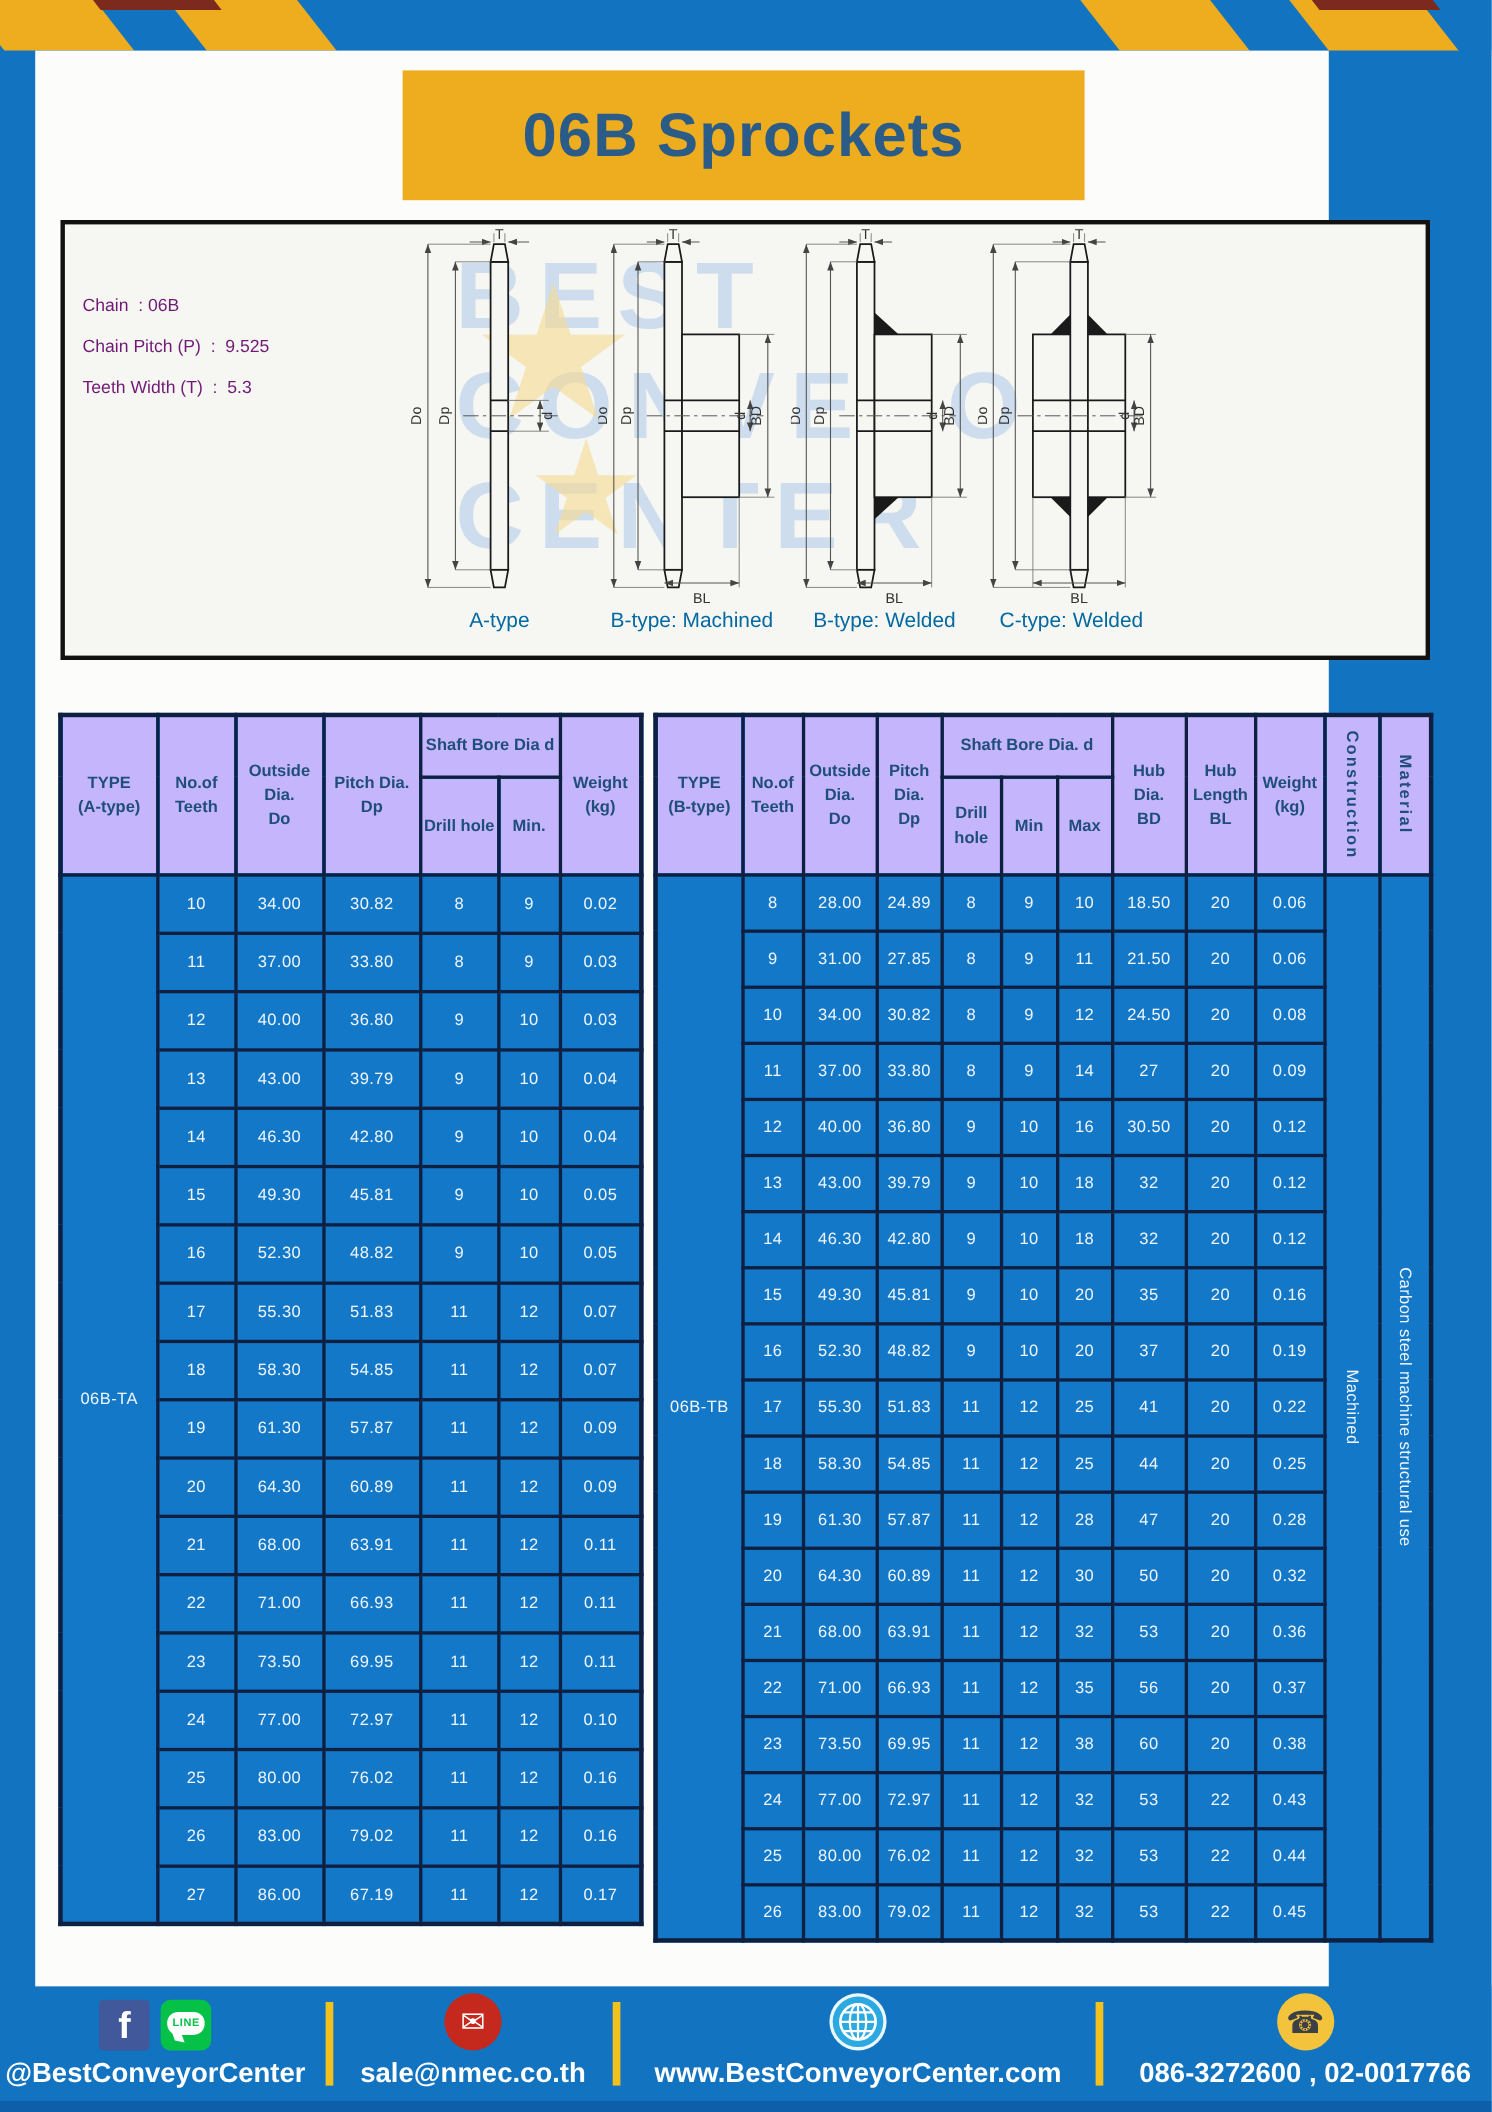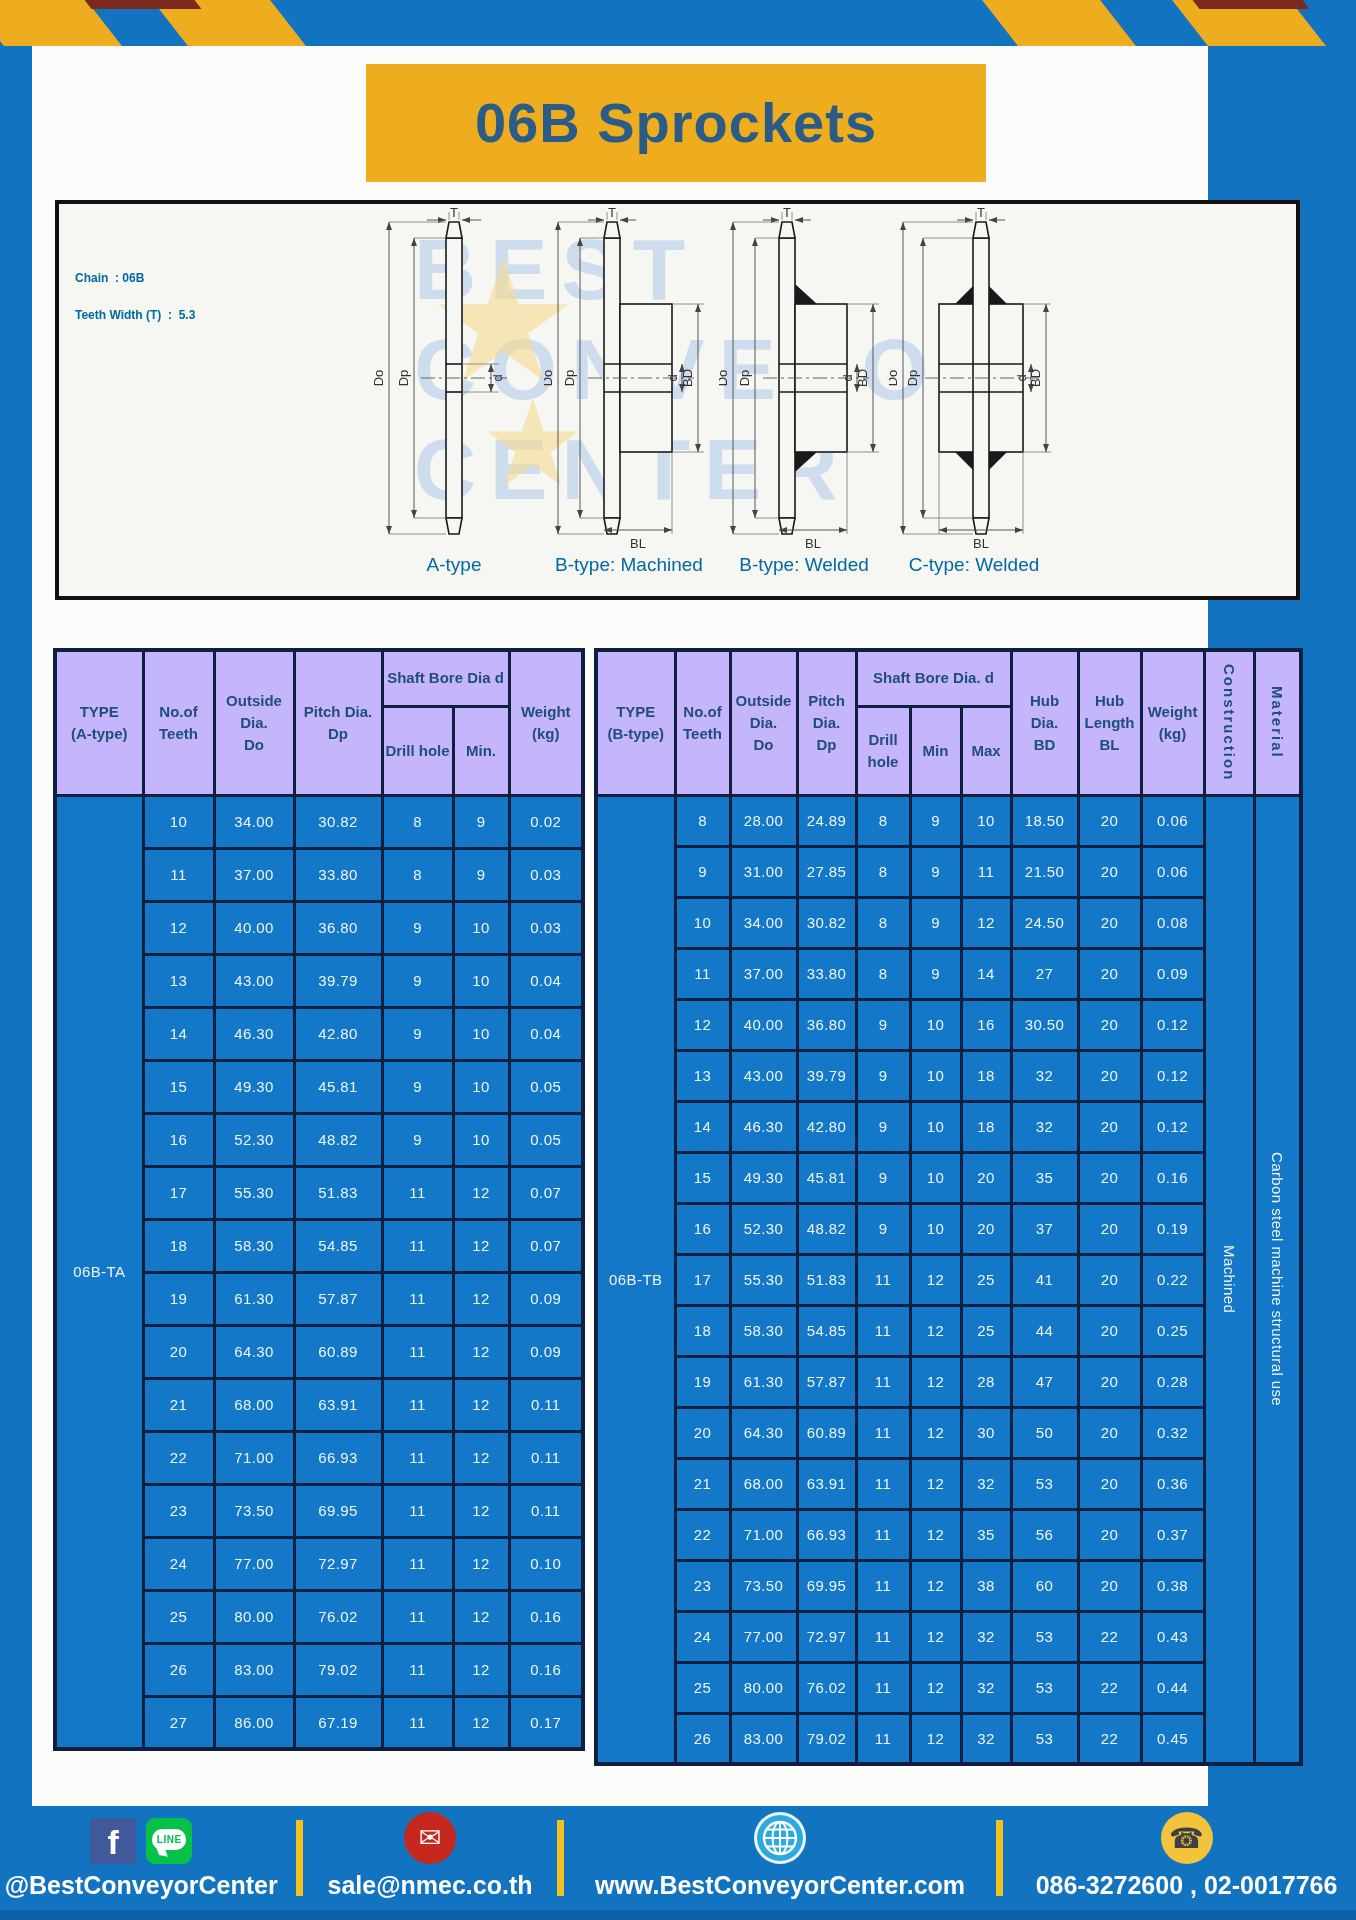--- a/index.html
+++ b/index.html
@@ -15,21 +15,21 @@
   .panel{position:absolute;left:32px;top:46px;width:1176px;height:1760px;background:#fcfcfb;}
 
   .title-box{position:absolute;left:334px;top:18px;width:620px;height:118px;background:#eeac1f;}
   .title-box h1{margin:0;line-height:118px;text-align:center;font-size:56px;font-weight:bold;
                 color:#2b5c88;letter-spacing:1px;}
 
   
   .diagram-box{position:absolute;left:23px;top:154px;width:1245px;height:400px;background:#f6f6f3;
                border:4px solid #111;box-sizing:border-box;overflow:hidden;}
   .specs{position:absolute;left:16px;top:56px;z-index:3;}
-  .specs div{font-size:12px;font-weight:bold;color:#0369a1;line-height:37px;white-space:pre;}
+  .specs div{font-size:16px;font-weight:normal;color:#701a75;line-height:37px;white-space:pre;}
   .watermark{position:absolute;left:355px;top:16px;width:760px;height:330px;z-index:1;overflow:hidden;}
   .wm-line{font-size:86px;font-weight:bold;color:rgba(171,201,231,0.55);letter-spacing:14px;line-height:1.16;}
   .wm-star{position:absolute;color:rgba(247,219,144,0.6);z-index:1;}
   .drawing{position:absolute;top:4px;z-index:2;}
   .caption{position:absolute;top:350px;width:240px;text-align:center;font-size:19px;color:#0369a1;z-index:3;}
   .dim{stroke:#555;stroke-width:1;fill:none;}
   .ext{stroke:#777;stroke-width:0.8;}
   .plate{stroke:#1a1a1a;stroke-width:1.6;fill:#f6f6f3;}
   .weld{fill:#1a1a1a;}
   .cl{stroke:#555;stroke-width:0.9;stroke-dasharray:14 4 3 4;}
@@ -97,20 +97,21 @@
       <div class="watermark">
         <div class="wm-line">BEST</div>
         <div class="wm-line">CONVEYOR</div>
         <div class="wm-line">CENTER</div>
       </div>
       <div class="wm-star" style="left:368px;top:18px;font-size:170px;">★</div>
       <div class="wm-star" style="left:420px;top:170px;font-size:120px;">★</div>
 
       <div class="specs">
         <div>Chain  : 06B</div>
+        <div>Chain Pitch (P)  :  9.525</div>
         <div>Teeth Width (T)  :  5.3</div>
       </div>
 
       <svg class="drawing" style="left:310px;" width="170" height="345" viewBox="0 0 170 345">
         <defs>
             <marker id="arA" markerWidth="9" markerHeight="8" refX="8" refY="3" orient="auto-start-reverse" markerUnits="userSpaceOnUse">
               <path d="M0,0L8,3L0,6Z" fill="#444"></path>
             </marker>
           </defs>
         <line class="ext" x1="80" y1="12" x2="80" y2="4"></line>

